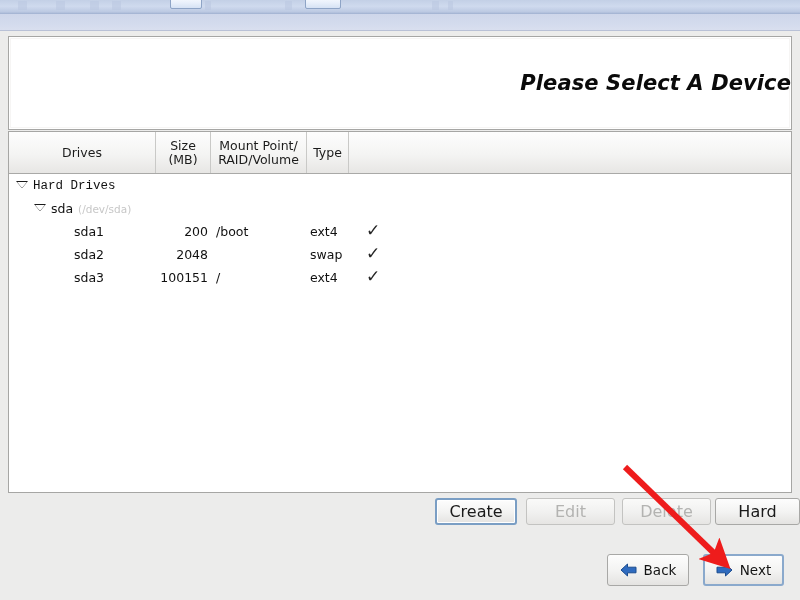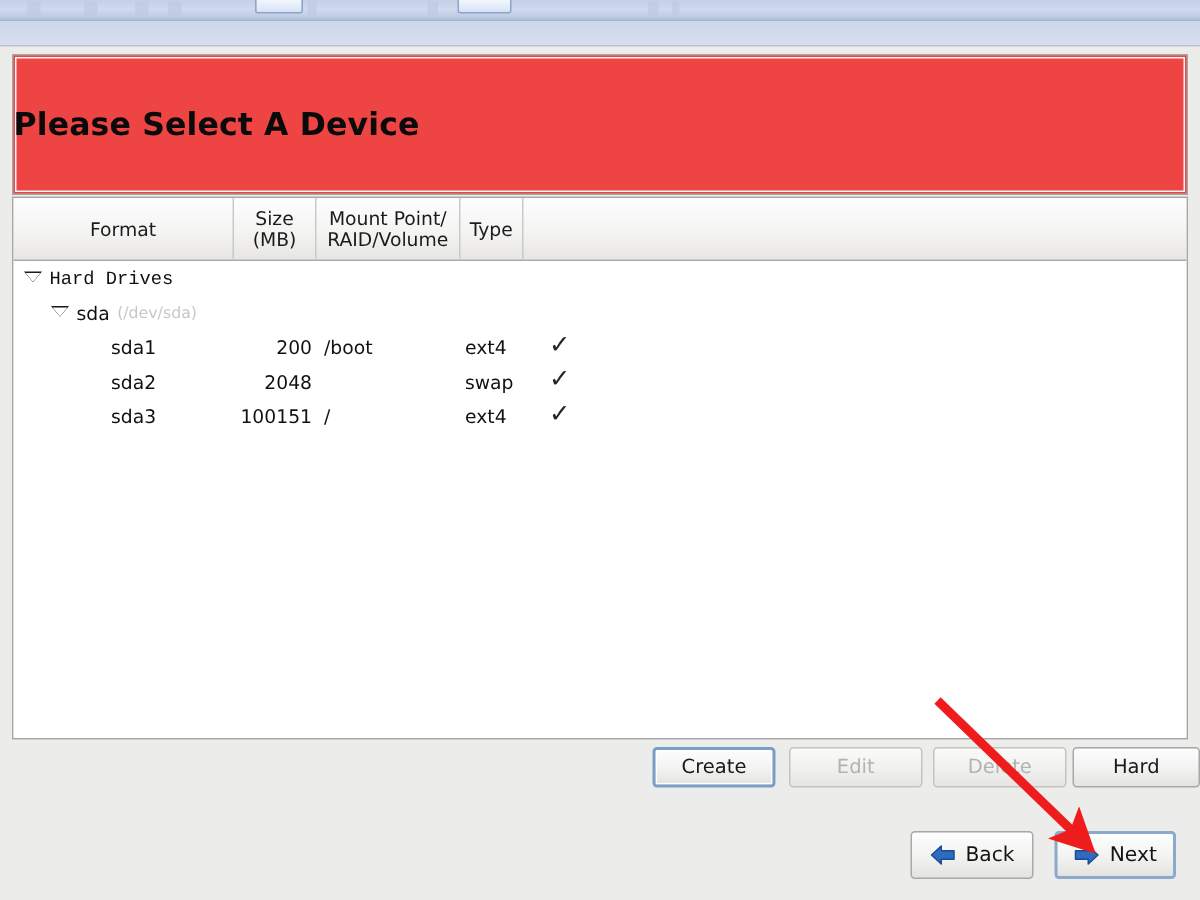--- a/index.html
+++ b/index.html
@@ -36,23 +36,23 @@
   }
   .chrome-band {
     position: absolute; left: 0; top: 14px; width: 800px; height: 17px;
     background: linear-gradient(to bottom, #ced6ea 0%, #d3dbed 60%, #d9dfef 100%);
     border-bottom: 1px solid #b9c1d6;
   }
 
   
   .title-panel {
     position: absolute; left: 8px; top: 36px; width: 784px; height: 94px;
-    background: #ef4444;
+    background: #ffffff;
     border: 1px solid #a6a6a4;
-    display: flex; align-items: center; justify-content: flex-start;
+    display: flex; align-items: center; justify-content: flex-end; font-style: italic;
   }
   .title-panel-inner {
     position: absolute; left: 1px; top: 1px; right: 1px; bottom: 1px;
     border: 1px solid #f6f5f4;
     pointer-events: none;
   }
   .title-text {
     font-size: 21px; font-weight: bold; color: #0a0a0a;
     letter-spacing: .1px;
     position: relative;
@@ -134,21 +134,21 @@
   
   .action-bar {
     position: absolute; left: 8px; top: 498px; width: 784px; height: 29px;
   }
   .btn {
     position: absolute; height: 27px;
     border: 1px solid #a8a8a6;
     border-radius: 3px;
     background: linear-gradient(to bottom, #fdfdfd 0%, #f3f3f2 52%, #e4e3e1 100%);
     font-family: "DejaVu Sans", "Liberation Sans", sans-serif;
-    font-size: 13px; color: #1a1a1a;
+    font-size: 16px; color: #1a1a1a;
     display: flex; align-items: center; justify-content: center;
     cursor: default; user-select: none;
   }
   .btn.focused {
     border: 2px solid #7a9ec4;
     box-shadow: inset 0 0 0 1px #ffffff;
   }
   .btn.disabled { color: #b3b3b1; background: linear-gradient(to bottom, #fafaf9 0%, #f1f1f0 52%, #e6e5e3 100%); border-color: #c3c3c1;}
 
   .btn-create { left: 427px; top: 0; width: 82px; }
@@ -194,21 +194,21 @@
   <div class="chrome-band"></div>
 
   <div class="title-panel">
     <div class="title-panel-inner"></div>
     <div class="title-text">Please Select A Device</div>
   </div>
 
   <div class="table-panel">
 
     <div class="thead">
-      <div class="th c0">Format</div>
+      <div class="th c0">Drives</div>
       <div class="th c1">
         <div>
           <div>Size</div>
           <div>(MB)</div>
         </div>
       </div>
       <div class="th c2">
         <div>
           <div>Mount Point/</div>
           <div>RAID/Volume</div>

